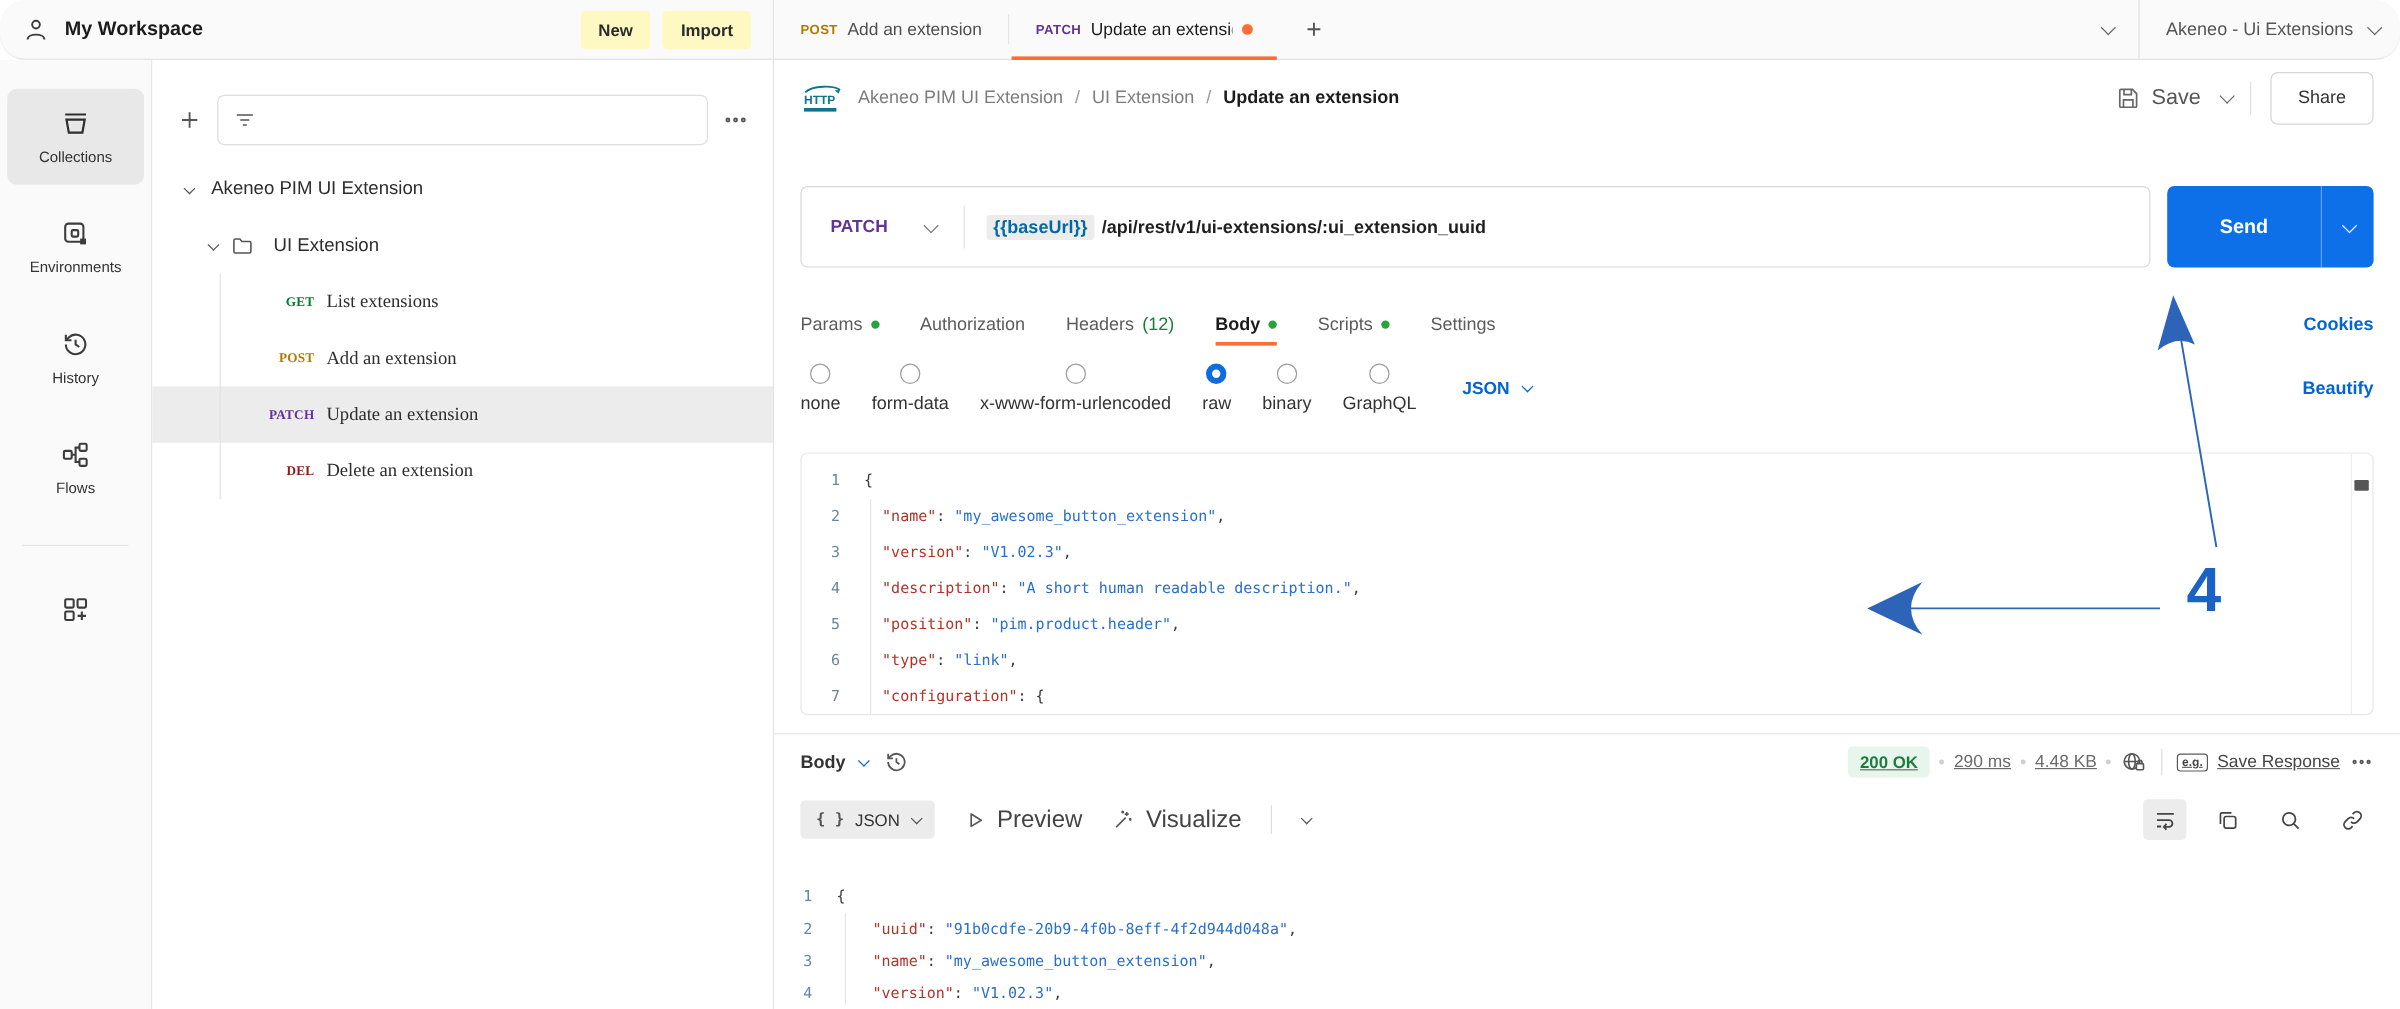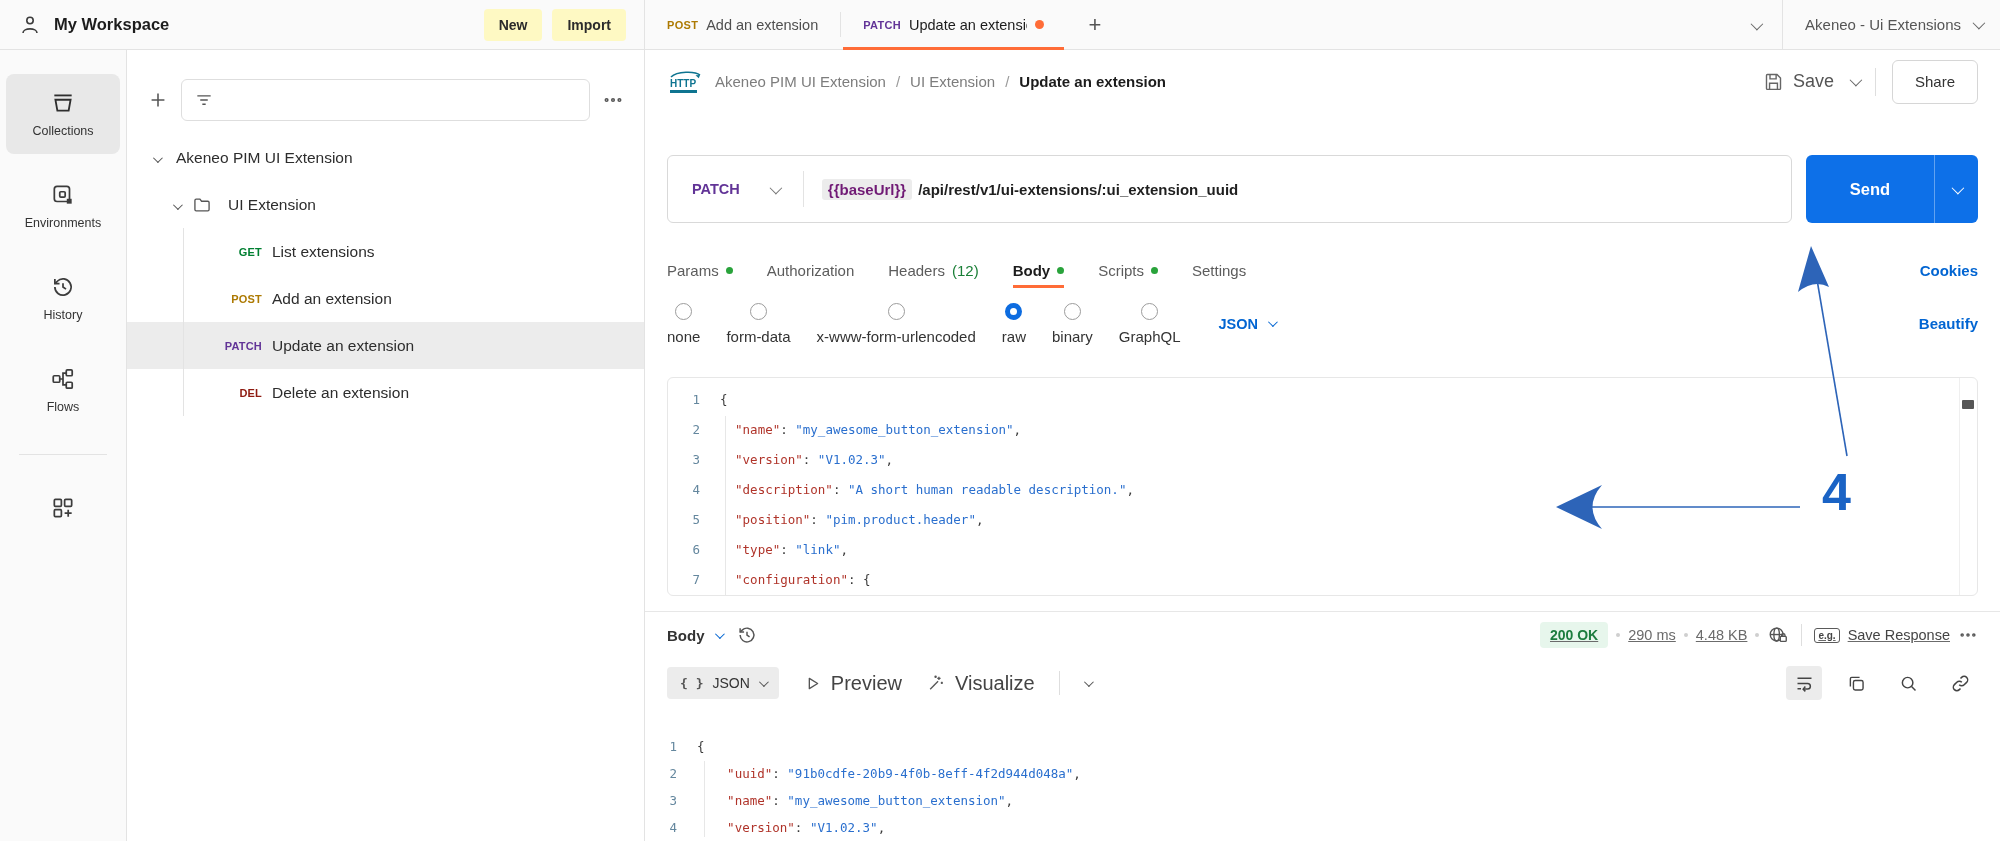--- a/index.html
+++ b/index.html
@@ -1,21 +1,21 @@
 <!DOCTYPE html>
 <html><head>
 <meta charset="utf-8">
 <style>
   * { box-sizing: border-box; margin: 0; padding: 0; }
   html,body { width:2000px; height:841px; overflow:hidden; }
   body { font-family:"Liberation Sans", sans-serif; background:#ffffff; color:#212121; position:relative; }
   svg { display:block; }
 
   
-  .topbar { height:50px; display:flex; align-items:stretch; background:#fafafa; border-bottom:1px solid #e3e3e3; }
+  .topbar { height:50px; display:flex; align-items:stretch; background:#fafafa; border-bottom:1px solid #e3e3e3;border-radius:21px; }
   .tb-left { width:645px; flex:0 0 645px; display:flex; align-items:center; gap:12px; padding:0 18px; border-right:1px solid #e3e3e3; }
   .ws-title { font-size:16.5px; font-weight:700; color:#1c1c1c; }
   .tb-btns { margin-left:auto; display:flex; gap:10px; }
   .gray-btn { background:#fef9c3; border:none; border-radius:4px; padding:8px 15px; font-size:14px; font-weight:600; color:#2b2b2b; font-family:inherit; cursor:pointer; }
   .tb-tabs { flex:1; display:flex; align-items:stretch; }
   .tab { display:flex; align-items:center; gap:8px; padding:0 22px; font-size:14.5px; color:#4f4f4f; position:relative; cursor:pointer; }
   .tab .tmethod { font-size:11px; font-weight:700; letter-spacing:.3px; }
   .tab .tlabel { white-space:nowrap; }
   .tab.active { color:#1c1c1c; }
   .tab.active .tlabel { max-width:118px; overflow:hidden; }
@@ -46,21 +46,21 @@
   .tree-toolbar { height:44px; display:flex; align-items:center; gap:12px; padding:0 20px; }
   .icon-btn { display:flex; align-items:center; justify-content:center; color:#555; cursor:pointer; }
   .search-box { flex:1; height:42px; border:1px solid #dedede; border-radius:6px; display:flex; align-items:center; padding:0 12px; gap:8px; background:#fff; }
   .search-box input { border:none; outline:none; flex:1; font-size:14px; font-family:inherit; background:transparent; }
   .tree-rows { margin-top:12px; position:relative; }
   .tree-row { height:47px; display:flex; align-items:center; font-size:15.5px; color:#2d2d2d; cursor:pointer; }
   .tree-row.selected { background:#ececec; }
   .row-collection { padding-left:26px; gap:16px; }
   .row-folder { padding-left:46px; gap:12px; }
   .row-folder .folder-label { margin-left:4px; }
-  .row-request { padding-left:85px; gap:10px; }
+  .row-request { padding-left:85px; gap:10px;font-family:Liberation Serif, serif; }
   .req-method { width:50px; text-align:right; font-size:11px; font-weight:700; letter-spacing:.2px; }
   .m-get { color:#007f31; } .m-post { color:#ad7a03; } .m-patch { color:#623497; } .m-del { color:#8e1a10; }
   .indent-guide { position:absolute; left:56px; top:94px; width:1px; height:188px; background:#e3e3e3; }
   .tree-chev { color:#555; }
 
   
   .main { flex:1; display:flex; flex-direction:column; background:#fff; position:relative; }
   .crumb-row { height:64px; display:flex; align-items:center; gap:12px; padding:0 22px; }
   .crumb { font-size:15px; color:#7d7d7d; display:flex; align-items:center; gap:10px; }
   .crumb .sep { color:#9a9a9a; }
@@ -69,21 +69,21 @@
   .save-group { display:flex; align-items:center; gap:9px; color:#555; font-size:18px; cursor:pointer; }
   .action-vr { width:1px; height:28px; background:#dedede; margin:0 16px; }
   .share-btn { height:44px; padding:0 22px; border:1px solid #d6d6d6; border-radius:6px; background:#fff; font-size:15px; color:#333; font-family:inherit; cursor:pointer; }
 
   .req-row { margin-top:42px; height:68px; display:flex; align-items:center; gap:14px; padding:0 22px; }
   .url-box { flex:1; height:68px; border:1px solid #d9d9d9; border-radius:6px; display:flex; align-items:center; background:#fff; }
   .method-select { display:flex; align-items:center; gap:30px; padding:0 24px; color:#623497; font-weight:700; font-size:14.5px; cursor:pointer; }
   .method-select .chev { color:#777; }
   .url-vr { width:1px; height:36px; background:#e3e3e3; margin-right:18px; }
   .url-text { font-size:15px; font-weight:600; color:#1f1f1f; display:flex; align-items:center; gap:6px; white-space:nowrap; overflow:hidden; }
-  .url-var { color:#701a75; background:#ececec; border-radius:3px; padding:2px 6px; }
+  .url-var { color:#0369a1; background:#ececec; border-radius:3px; padding:2px 6px; }
   .send-btn { width:172px; height:68px; background:#0d70e8; border:none; border-radius:6px; color:#fff; display:flex; align-items:center; font-family:inherit; cursor:pointer; padding:0; }
   .send-label { flex:1; text-align:center; font-size:16.5px; font-weight:600; }
   .send-caret { width:44px; height:100%; border-left:1px solid rgba(255,255,255,.35); display:flex; align-items:center; justify-content:center; }
 
   .reqtabs-row { margin-top:22px; height:52px; display:flex; align-items:center; gap:34px; padding:0 22px; font-size:15px; color:#5c5c5c; }
   .rtab { height:100%; display:flex; align-items:center; gap:7px; position:relative; cursor:pointer; white-space:nowrap; }
   .rtab.active { color:#1c1c1c; font-weight:600; }
   .rtab.active::after { content:''; position:absolute; left:0; right:0; bottom:8px; height:3px; background:#ff6c37; }
   .gdot { width:7px; height:7px; border-radius:50%; background:#29a33b; }
   .hcount { color:#1a7f37; }

